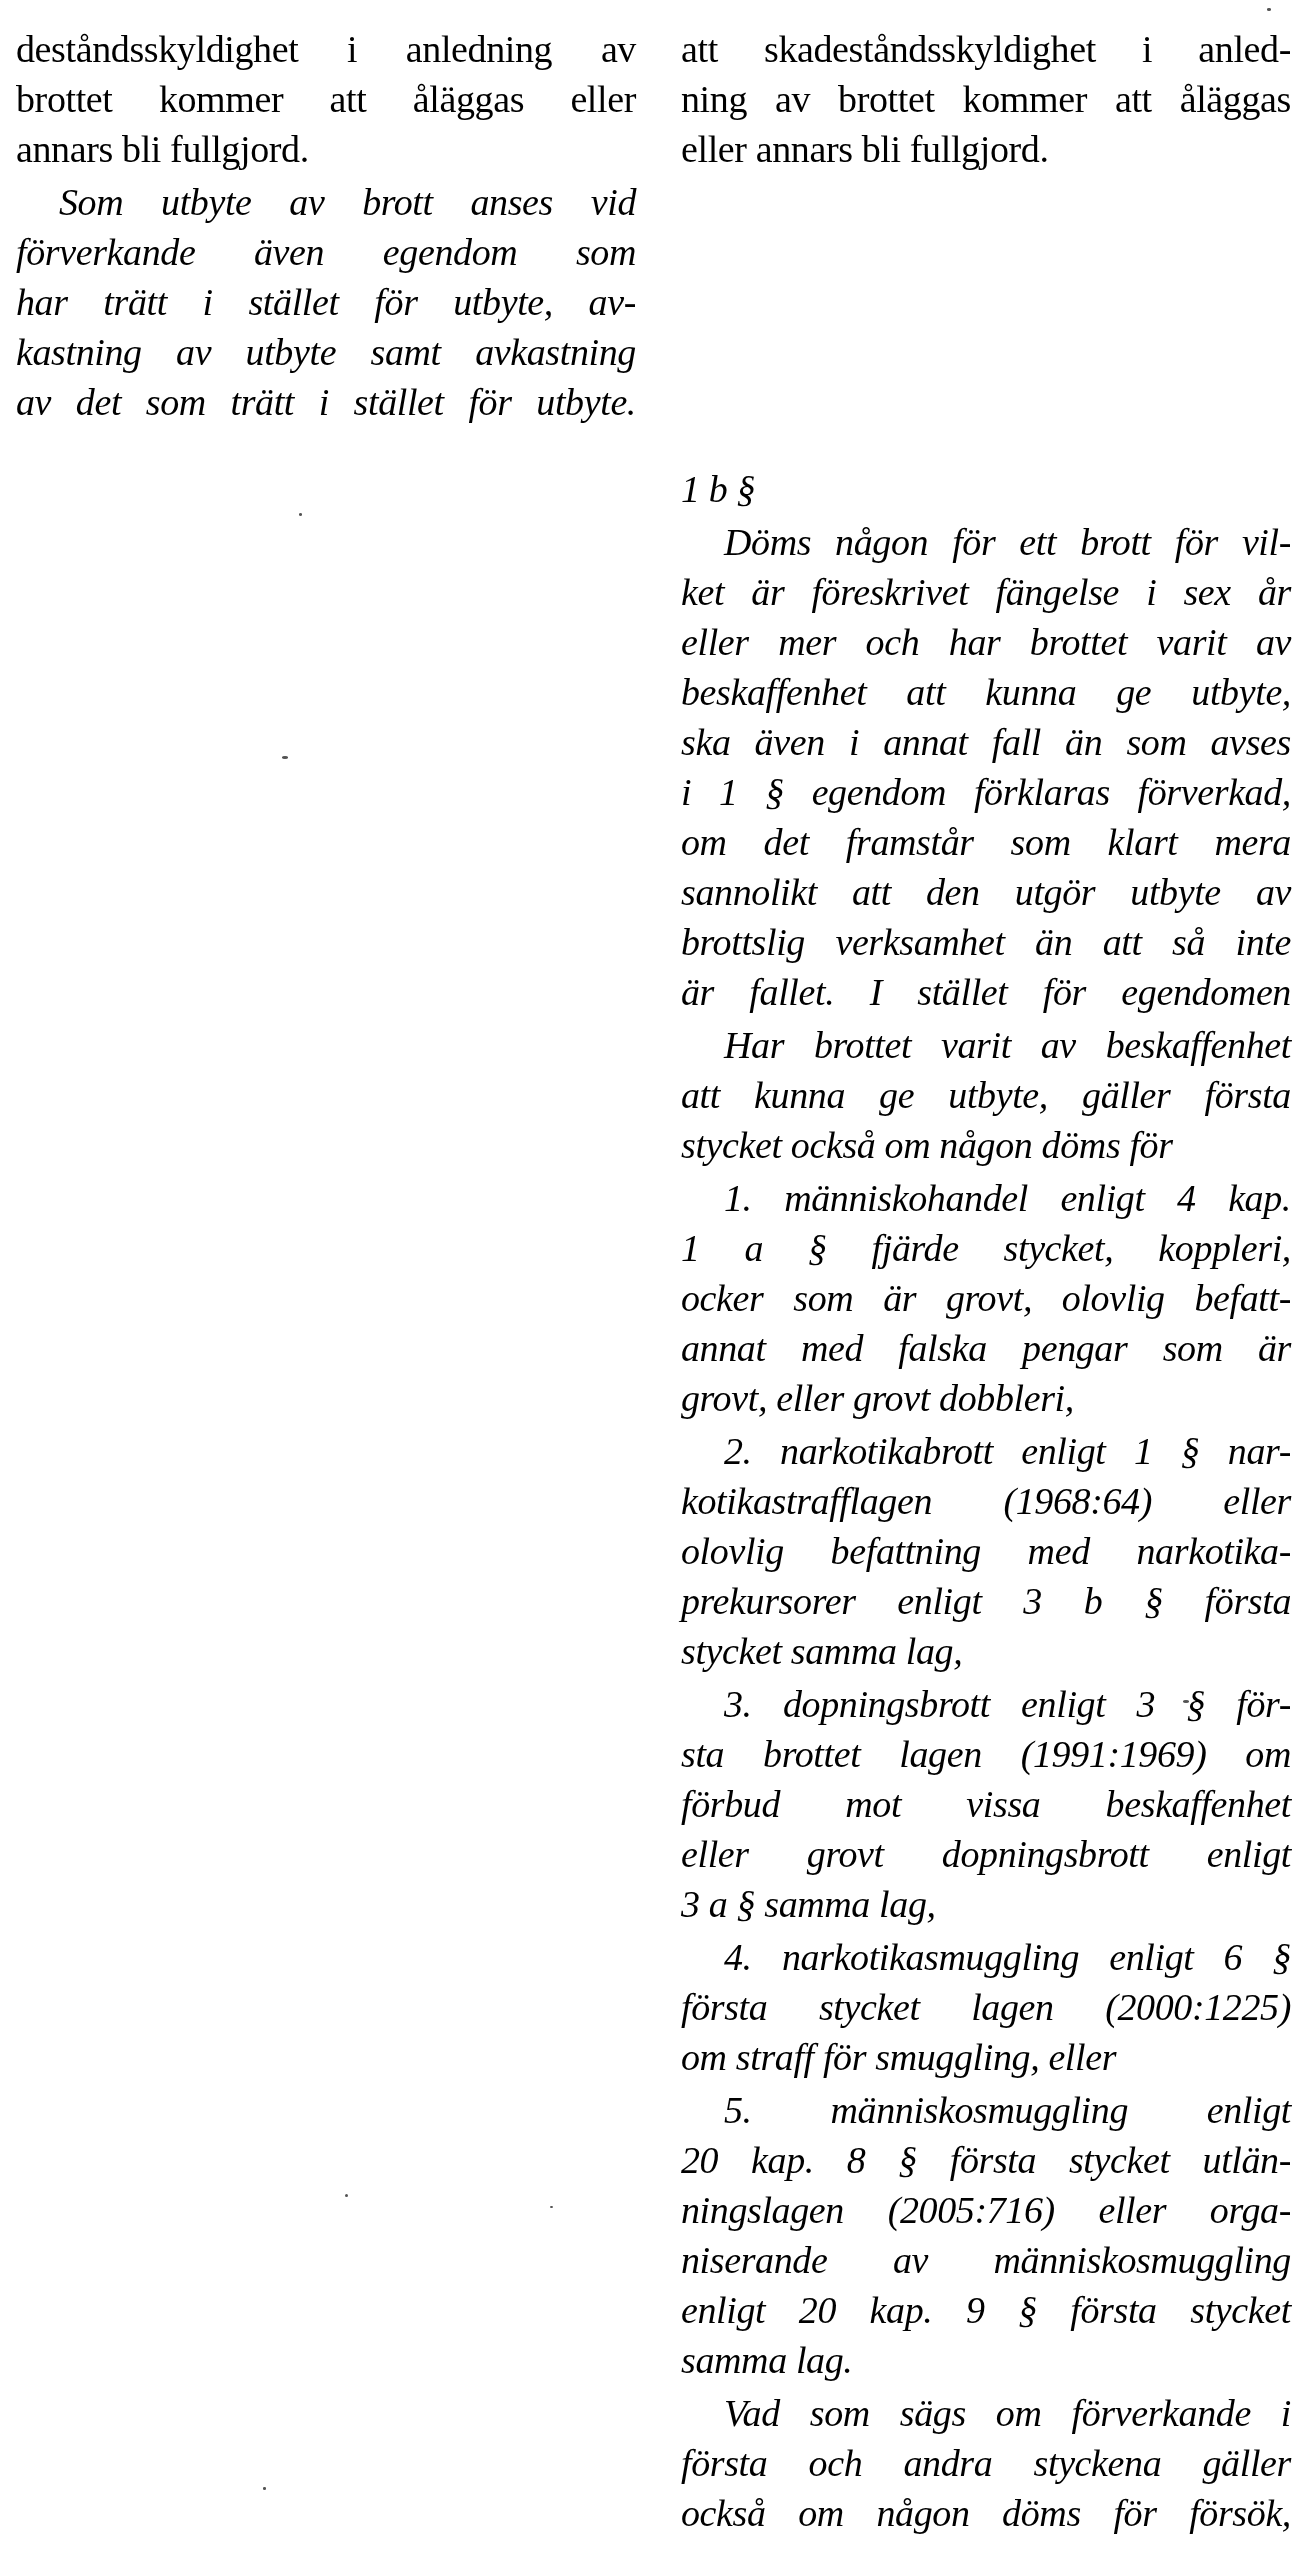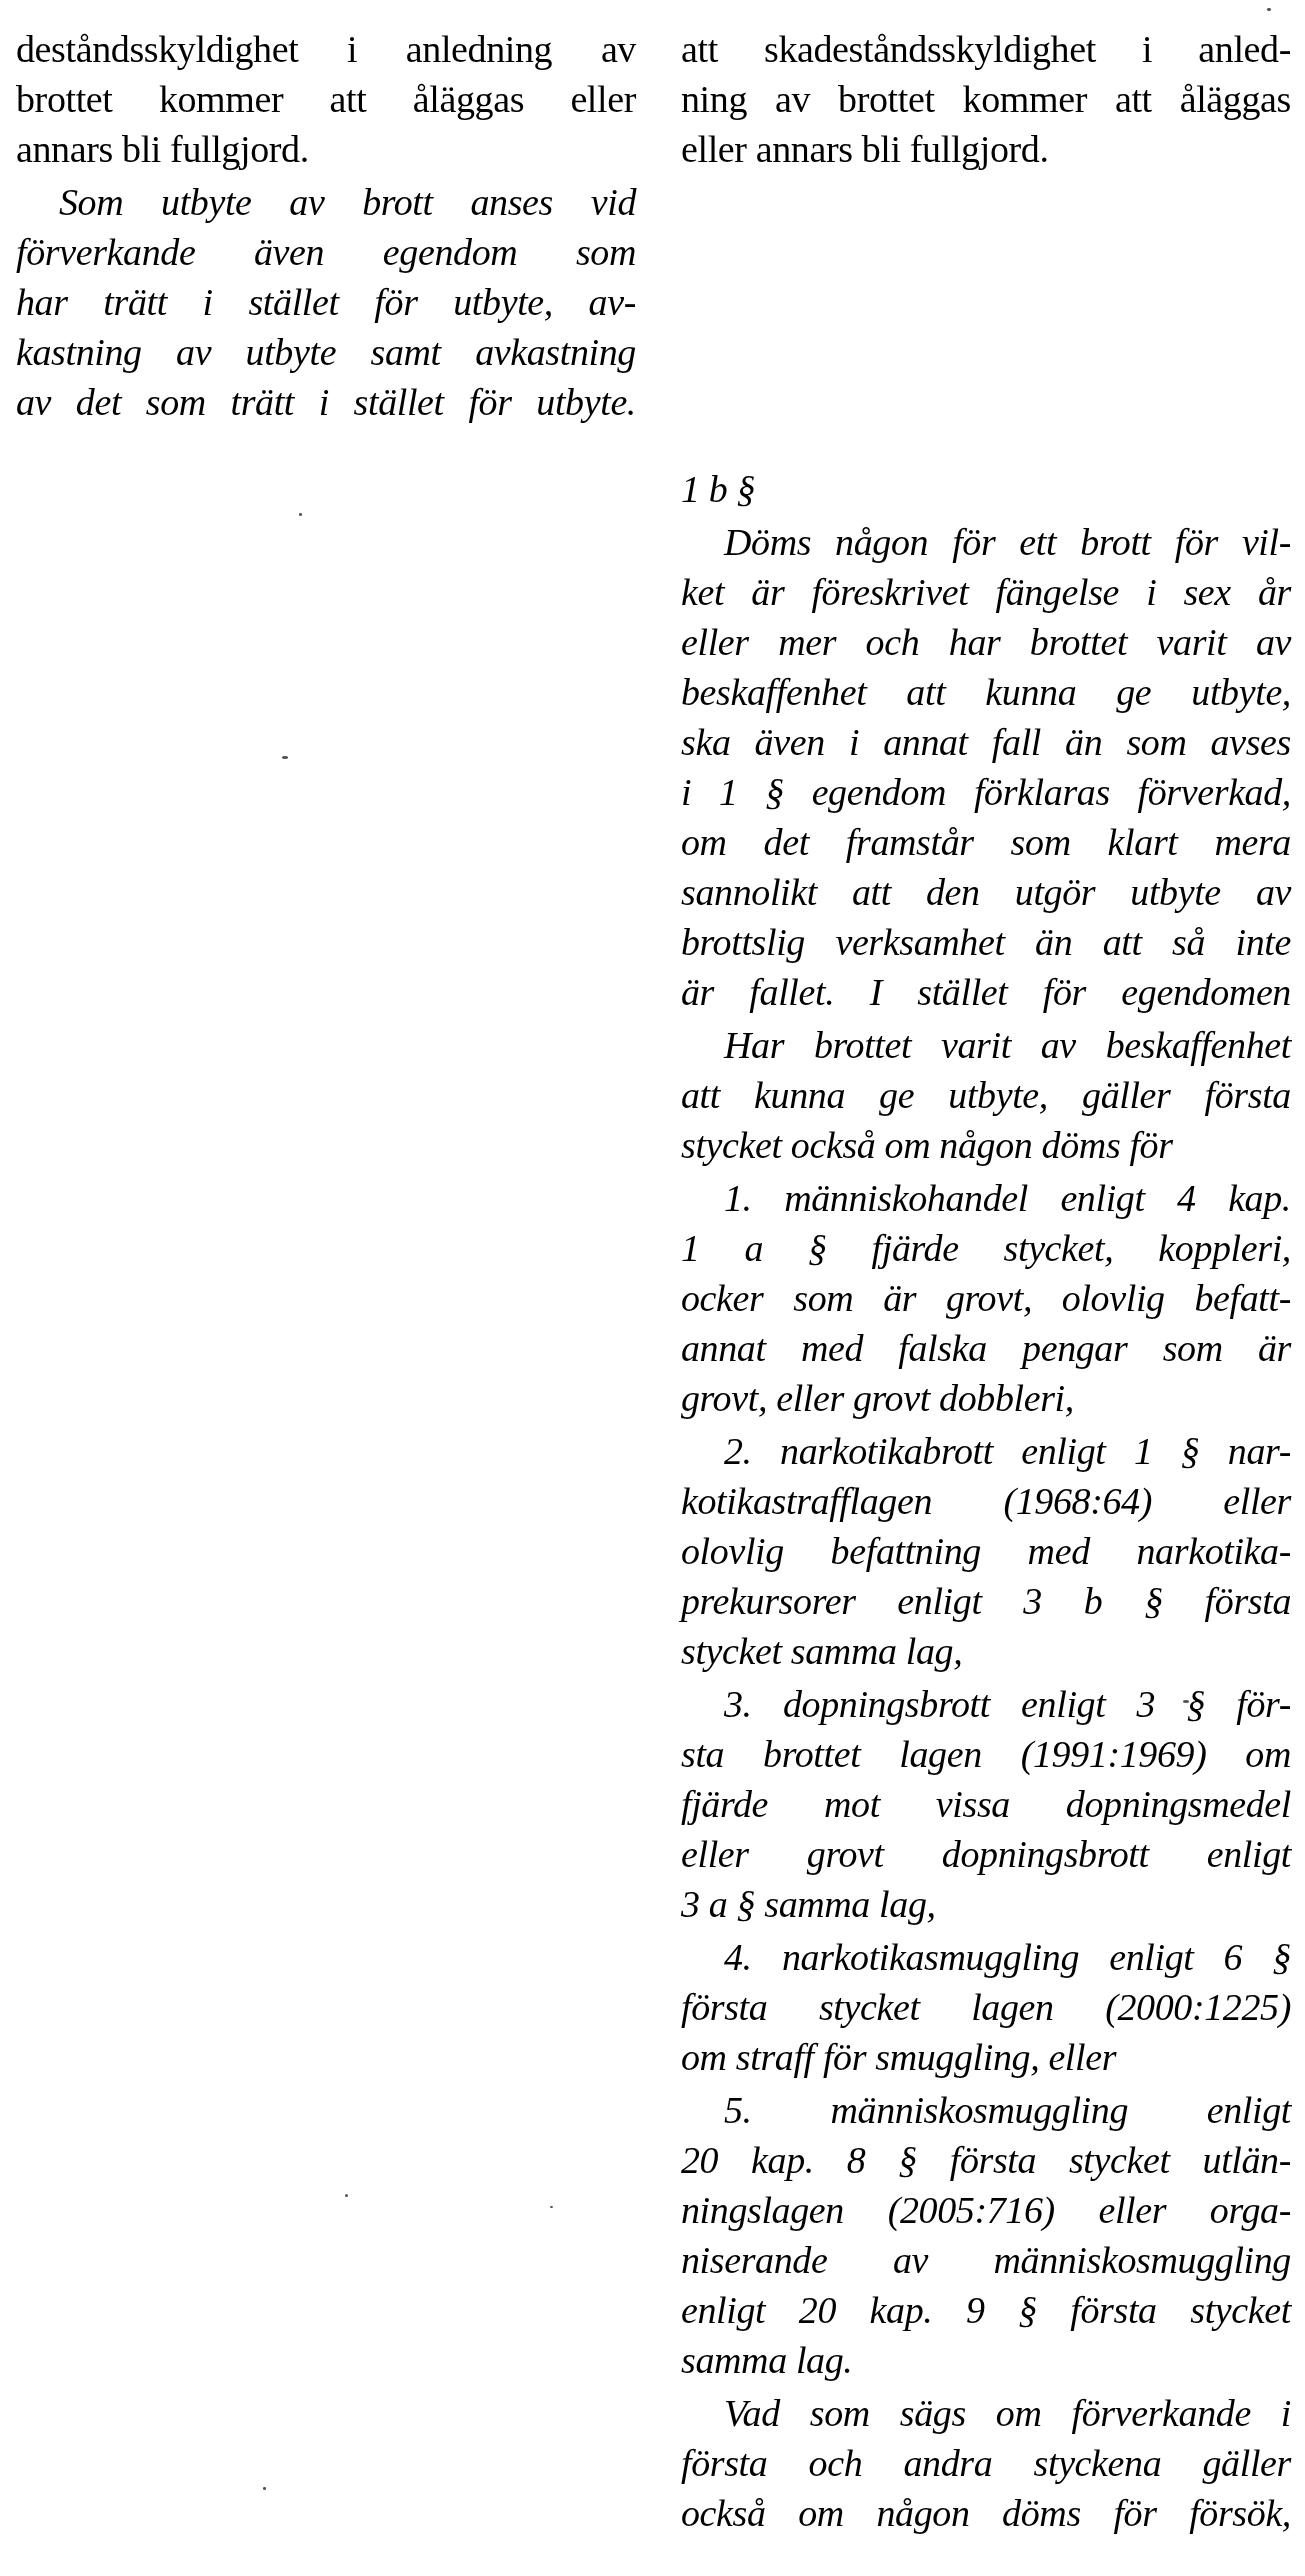--- a/index.html
+++ b/index.html
@@ -110,21 +110,21 @@
       <div class="para body italic">
         <div class="line indent">2. narkotikabrott enligt 1 § nar-</div>
         <div class="line">kotikastrafflagen (1968:64) eller</div>
         <div class="line">olovlig befattning med narkotika-</div>
         <div class="line">prekursorer enligt 3 b § första</div>
         <div class="line lastline">stycket samma lag,</div>
       </div>
       <div class="para body italic">
         <div class="line indent">3. dopningsbrott enligt 3 § för-</div>
         <div class="line">sta brottet lagen (1991:1969) om</div>
-        <div class="line">fjärde mot vissa dopningsmedel</div>
+        <div class="line">förbud mot vissa beskaffenhet</div>
         <div class="line">eller grovt dopningsbrott enligt</div>
         <div class="line lastline">3 a § samma lag,</div>
       </div>
       <div class="para body italic">
         <div class="line indent">4. narkotikasmuggling enligt 6 §</div>
         <div class="line">första stycket lagen (2000:1225)</div>
         <div class="line lastline">om straff för smuggling, eller</div>
       </div>
       <div class="para body italic">
         <div class="line indent">5. människosmuggling enligt</div>

